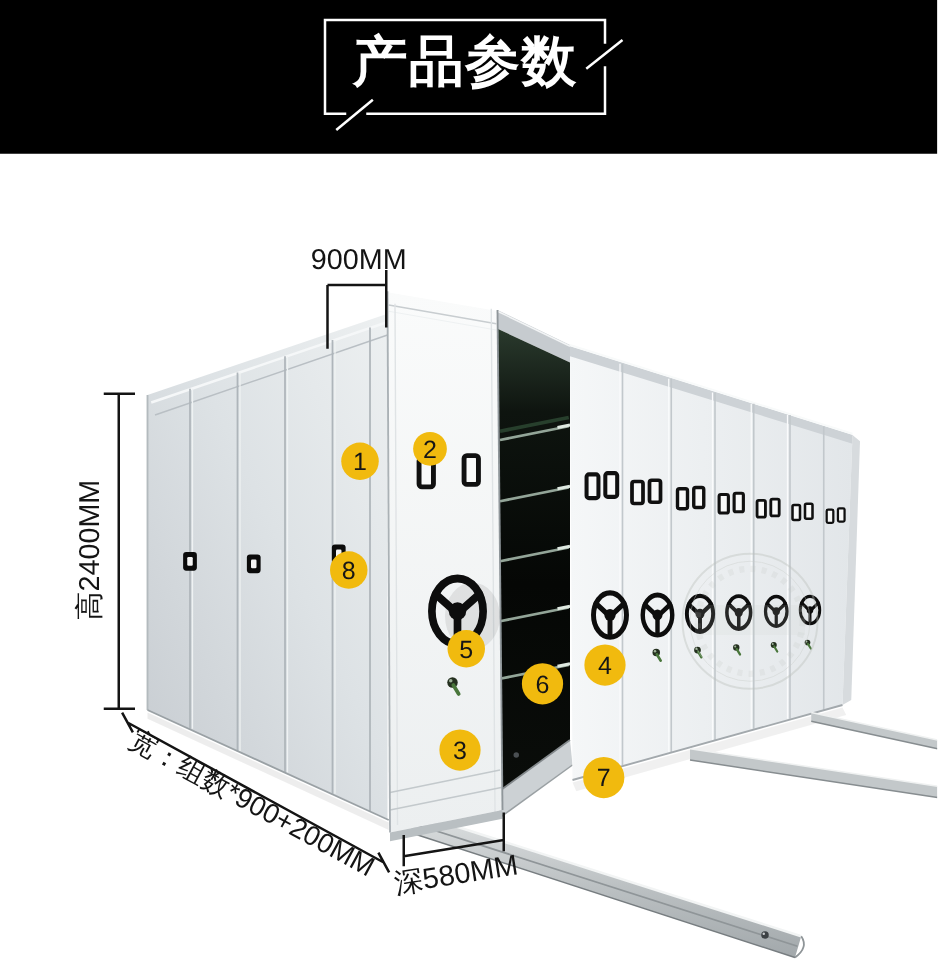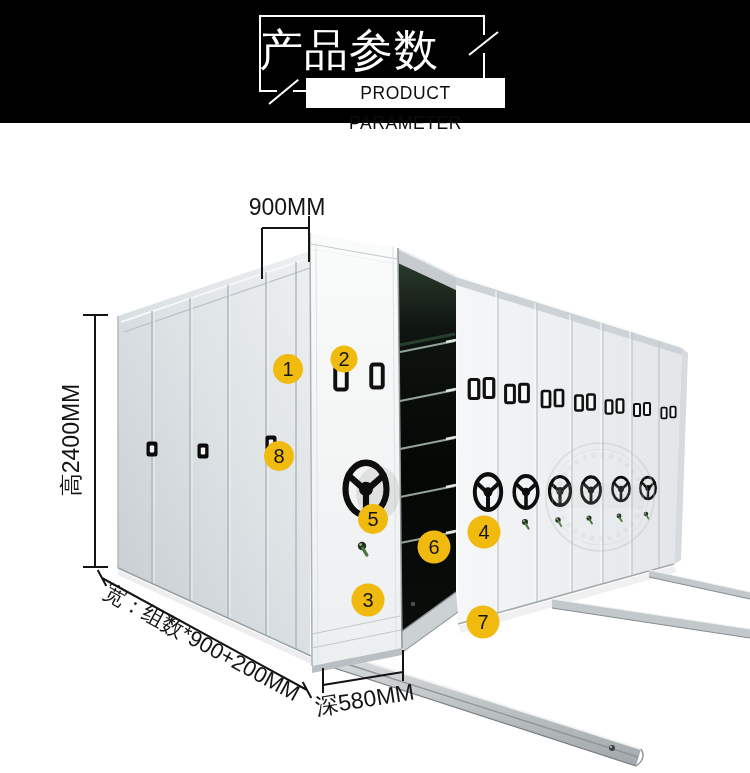--- a/index.html
+++ b/index.html
@@ -13,22 +13,22 @@
 
   
   .hdr { position:absolute; left:0; top:0; width:750px; height:123px; background:#000000; }
   .hdr-frame { position:absolute; left:259px; top:15px; width:222px; height:73px; border:2px solid #ffffff; }
   .slash-patch { position:absolute; background:#000000; }
   .patch-tr { left:481px; top:35px; width:9px; height:18px; }
   .patch-bl { left:277px; top:88px; width:16px; height:9px; }
   .slash { position:absolute; height:2px; background:#ffffff; transform-origin:0 50%; }
   .slash-tr { left:469px; top:54px; width:37px; transform:rotate(-38.4deg); }
   .slash-bl { left:269px; top:103px; width:38px; transform:rotate(-39.6deg); }
-  .hdr-title { position:absolute; left:259px; top:26px; width:226px; margin:0; text-align:left;
-               color:#ffffff; font-size:44px; font-weight:normal; letter-spacing:1px; line-height:1.1; }
+  .hdr-title { position:absolute; left:259px; top:26px; width:226px; margin:0; text-align:center;
+               color:#ffffff; font-size:44px; font-weight:bold; letter-spacing:1px; line-height:1.1; }
   .hdr-sub { position:absolute; left:306px; top:78px; width:199px; height:30px; background:#ffffff;
              color:#0c0c0c; font-size:17.5px; letter-spacing:0.6px; text-align:center; line-height:30px; }
 </style>
 </head>
 <body>
 
 <div class="page">
 
   <svg class="scene" viewBox="0 0 750 773">
     <defs>
@@ -287,16 +287,15 @@
     </g>
   </svg>
 
   <header class="hdr">
     <div class="hdr-frame"></div>
     <div class="slash-patch patch-tr"></div>
     <div class="slash-patch patch-bl"></div>
     <div class="slash slash-tr"></div>
     <div class="slash slash-bl"></div>
     <h1 class="hdr-title">产品参数</h1>
-    <div class="hdr-sub">PRODUCT PARAMETER</div>
   </header>
 
 </div>
 
 </body></html>

